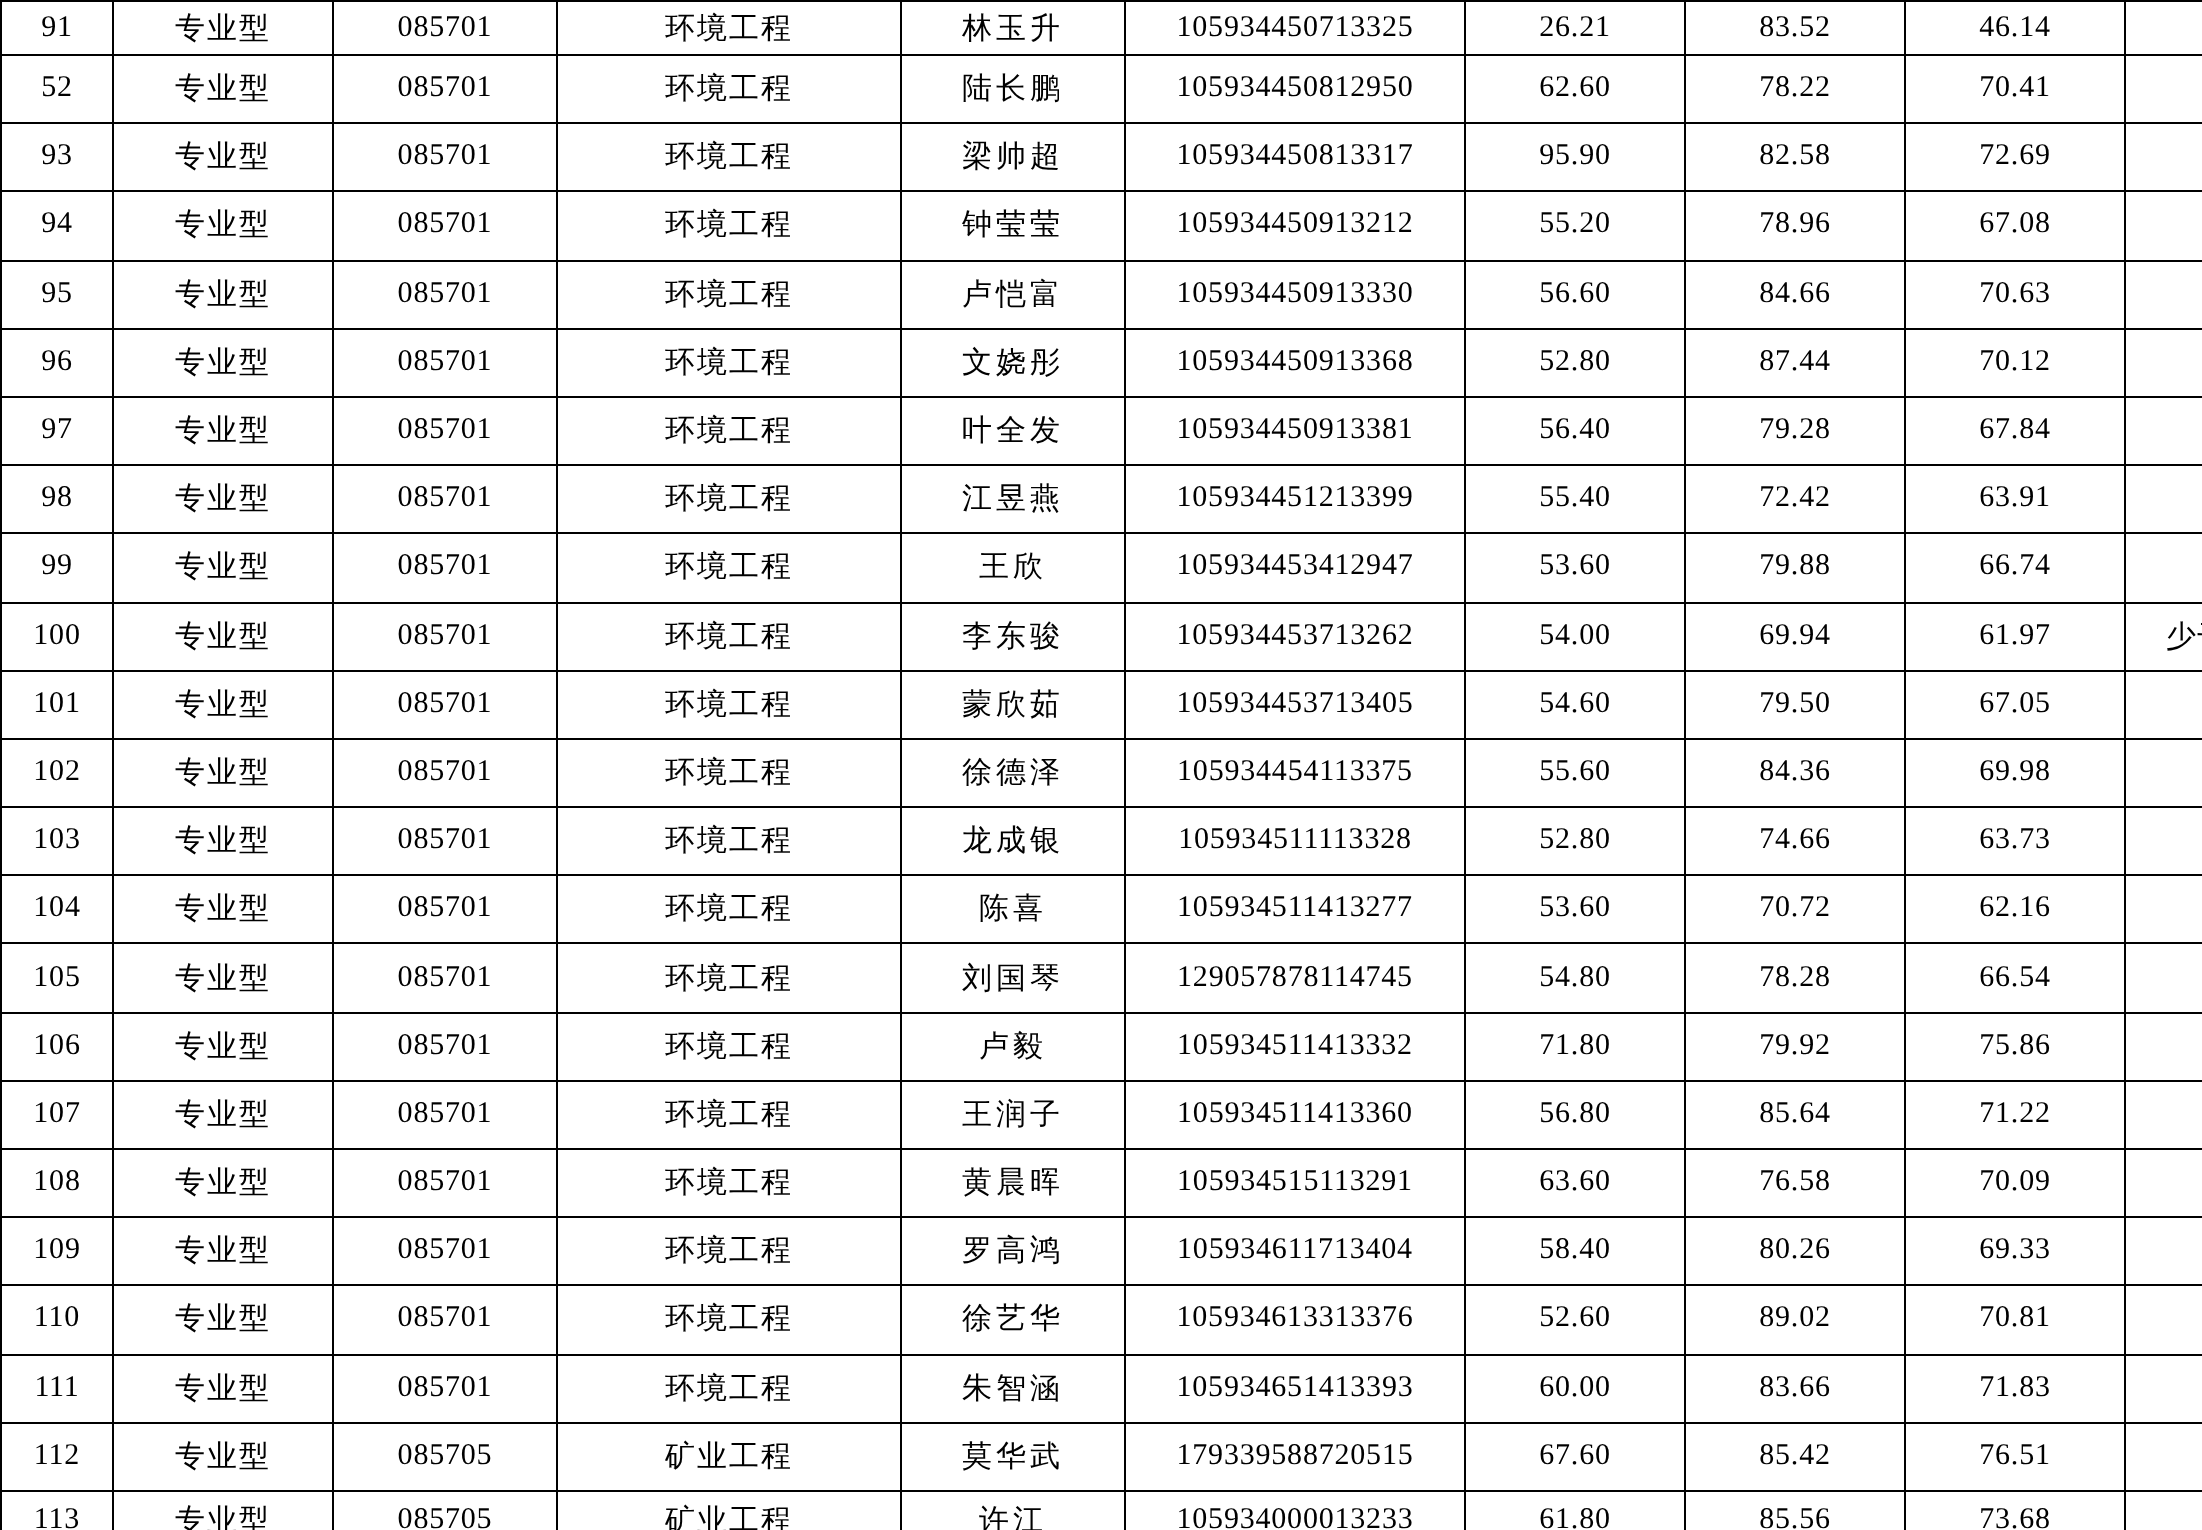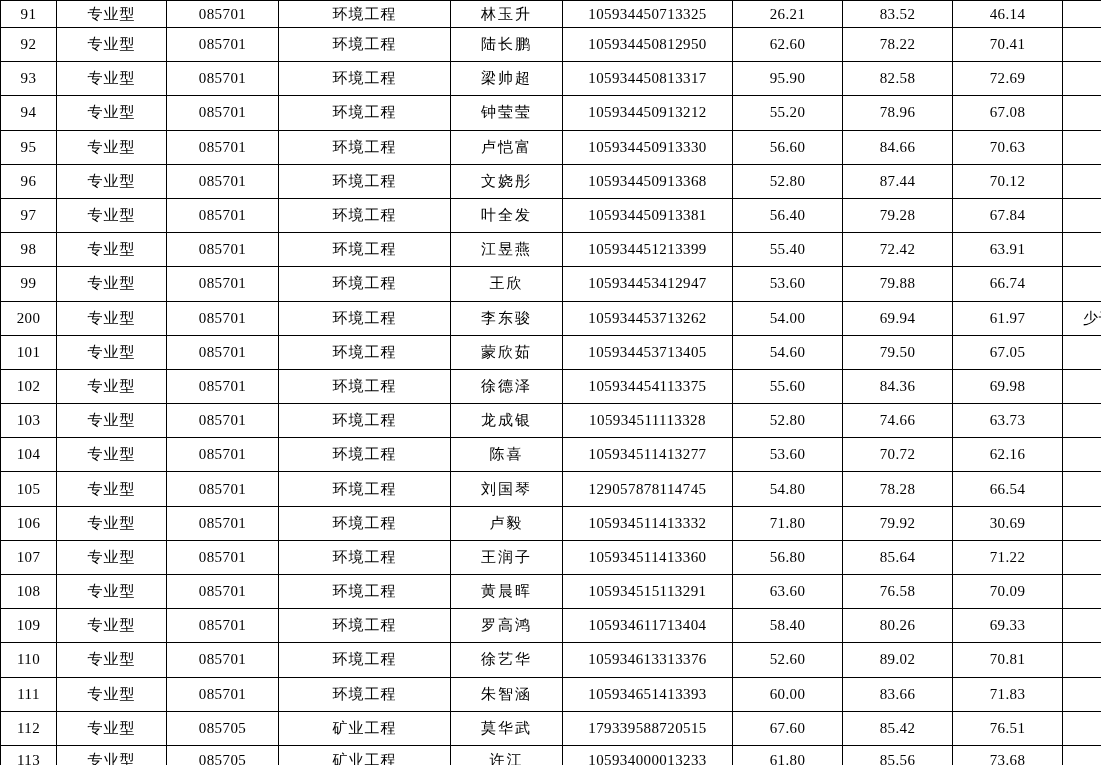--- a/index.html
+++ b/index.html
@@ -93,21 +93,21 @@
           <td class="num">085701</td>
           <td class="cn">环境工程</td>
           <td class="name">林玉升</td>
           <td class="num">105934450713325</td>
           <td class="num">26.21</td>
           <td class="num">83.52</td>
           <td class="num">46.14</td>
           <td class="note"></td>
         </tr>
         <tr>
-          <td class="num">92</td>
+          <td class="num">52</td>
           <td class="cn">专业型</td>
           <td class="num">085701</td>
           <td class="cn">环境工程</td>
           <td class="name">陆长鹏</td>
           <td class="num">105934450812950</td>
           <td class="num">62.60</td>
           <td class="num">78.22</td>
           <td class="num">70.41</td>
           <td class="note"></td>
         </tr>
@@ -189,21 +189,21 @@
           <td class="num">085701</td>
           <td class="cn">环境工程</td>
           <td class="name">王欣</td>
           <td class="num">105934453412947</td>
           <td class="num">53.60</td>
           <td class="num">79.88</td>
           <td class="num">66.74</td>
           <td class="note"></td>
         </tr>
         <tr>
-          <td class="num">200</td>
+          <td class="num">100</td>
           <td class="cn">专业型</td>
           <td class="num">085701</td>
           <td class="cn">环境工程</td>
           <td class="name">李东骏</td>
           <td class="num">105934453713262</td>
           <td class="num">54.00</td>
           <td class="num">69.94</td>
           <td class="num">61.97</td>
           <td class="note">少干计划</td>
         </tr>
@@ -269,21 +269,21 @@
         </tr>
         <tr>
           <td class="num">106</td>
           <td class="cn">专业型</td>
           <td class="num">085701</td>
           <td class="cn">环境工程</td>
           <td class="name">卢毅</td>
           <td class="num">105934511413332</td>
           <td class="num">71.80</td>
           <td class="num">79.92</td>
-          <td class="num">30.69</td>
+          <td class="num">75.86</td>
           <td class="note"></td>
         </tr>
         <tr>
           <td class="num">107</td>
           <td class="cn">专业型</td>
           <td class="num">085701</td>
           <td class="cn">环境工程</td>
           <td class="name">王润子</td>
           <td class="num">105934511413360</td>
           <td class="num">56.80</td>

